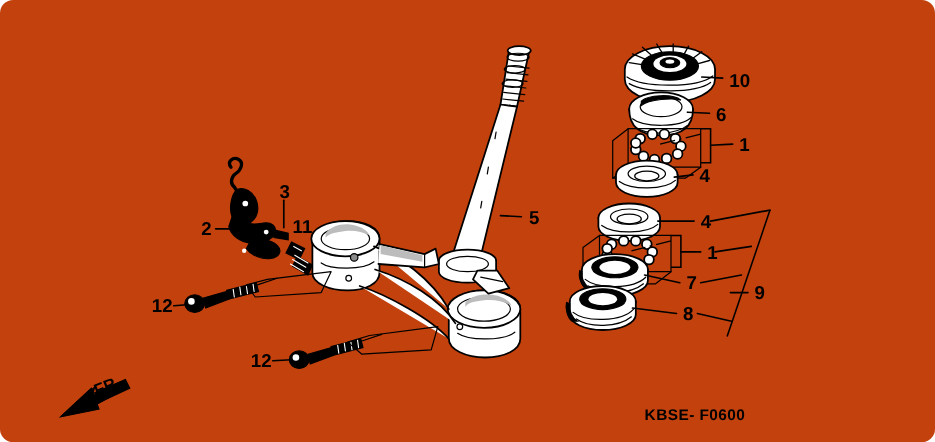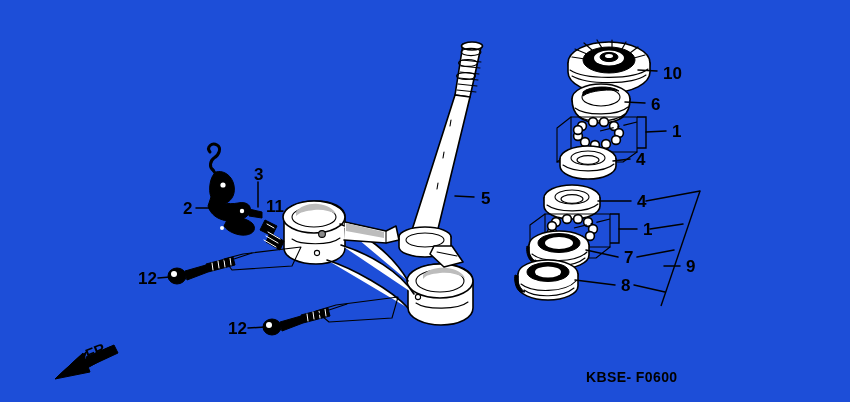--- a/index.html
+++ b/index.html
@@ -8,22 +8,23 @@
     padding: 0;
     background: #ffffff;
   }
   body {
     font-family: "Liberation Sans", sans-serif;
   }
   #diagram-root {
     position: relative;
     width: 850px;
     height: 402px;
-    background: #1d4ed8;
+    background: #c2410c;
     overflow: hidden;
+    border-radius: 12px;
   }
   #diagram-svg {
     position: absolute;
     left: 0;
     top: 0;
     width: 850px;
     height: 402px;
   }
   .callout-label {
     font-family: "Liberation Sans", sans-serif;

